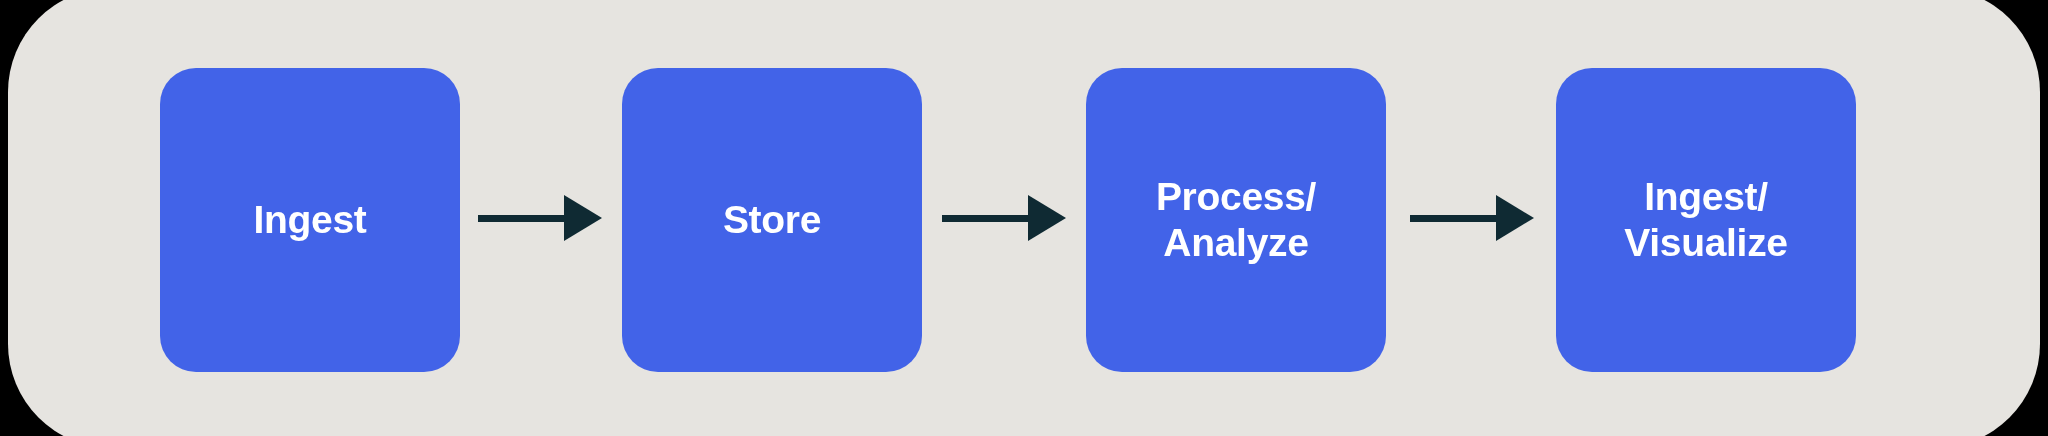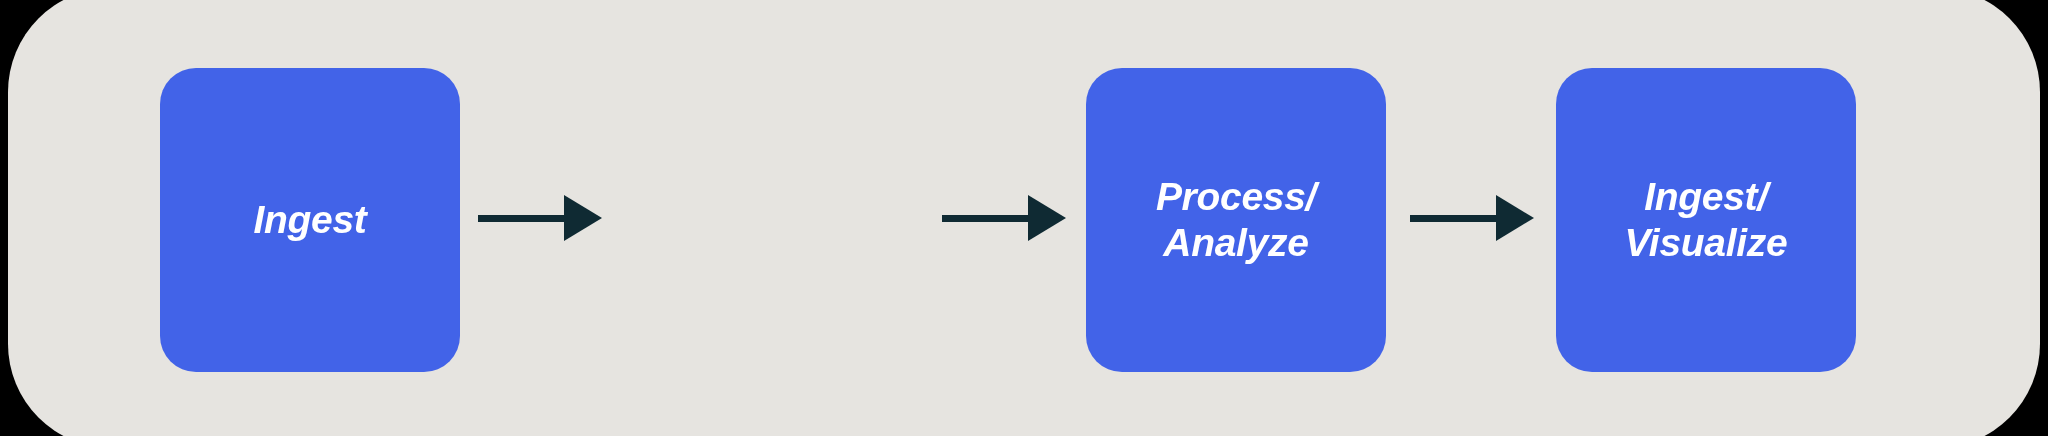--- a/index.html
+++ b/index.html
@@ -32,21 +32,20 @@
     border-radius: 104px;
     box-sizing: border-box;
   }
 
   .flow {
     position: absolute;
     left: 0;
     top: 0;
     width: 2048px;
     height: 436px;
-    font-style: italic;
   }
 
   .node {
     position: absolute;
     top: 68px;
     width: 300px;
     height: 304px;
     background: #4263e8;
     border-radius: 36px;
     display: flex;
@@ -111,20 +110,23 @@
 
     <div class="node node-1">
       <div class="node-label">Ingest</div>
     </div>
 
     <div class="connector conn-1">
       <div class="conn-line"></div>
       <div class="conn-head"></div>
     </div>
 
+    <div class="node node-2">
+      <div class="node-label">Store</div>
+    </div>
 
     <div class="connector conn-2">
       <div class="conn-line"></div>
       <div class="conn-head"></div>
     </div>
 
     <div class="node node-3">
       <div class="node-label">Process/
 Analyze</div>
     </div>

